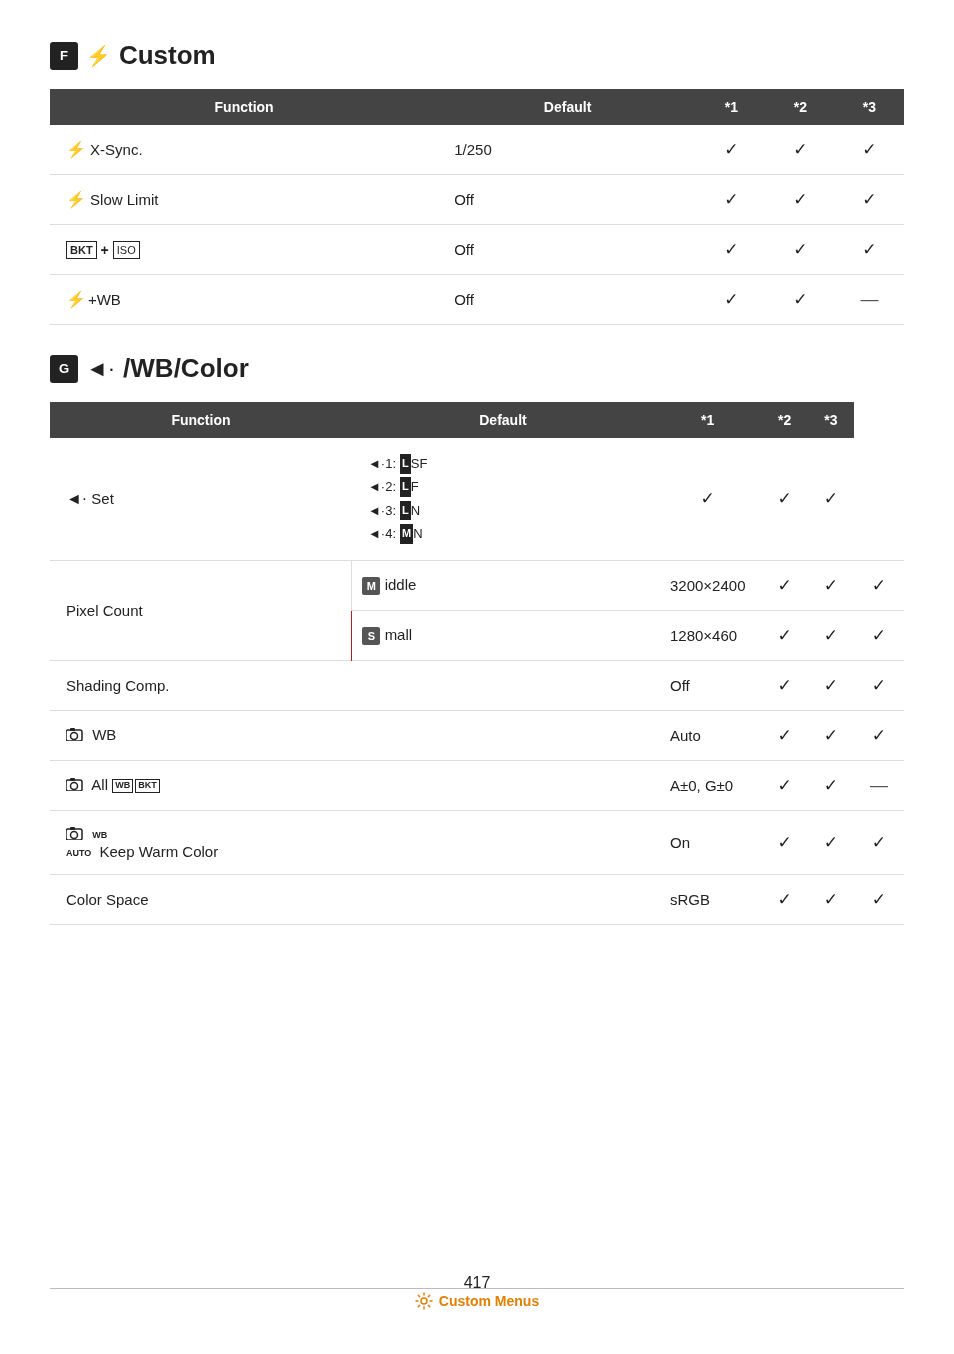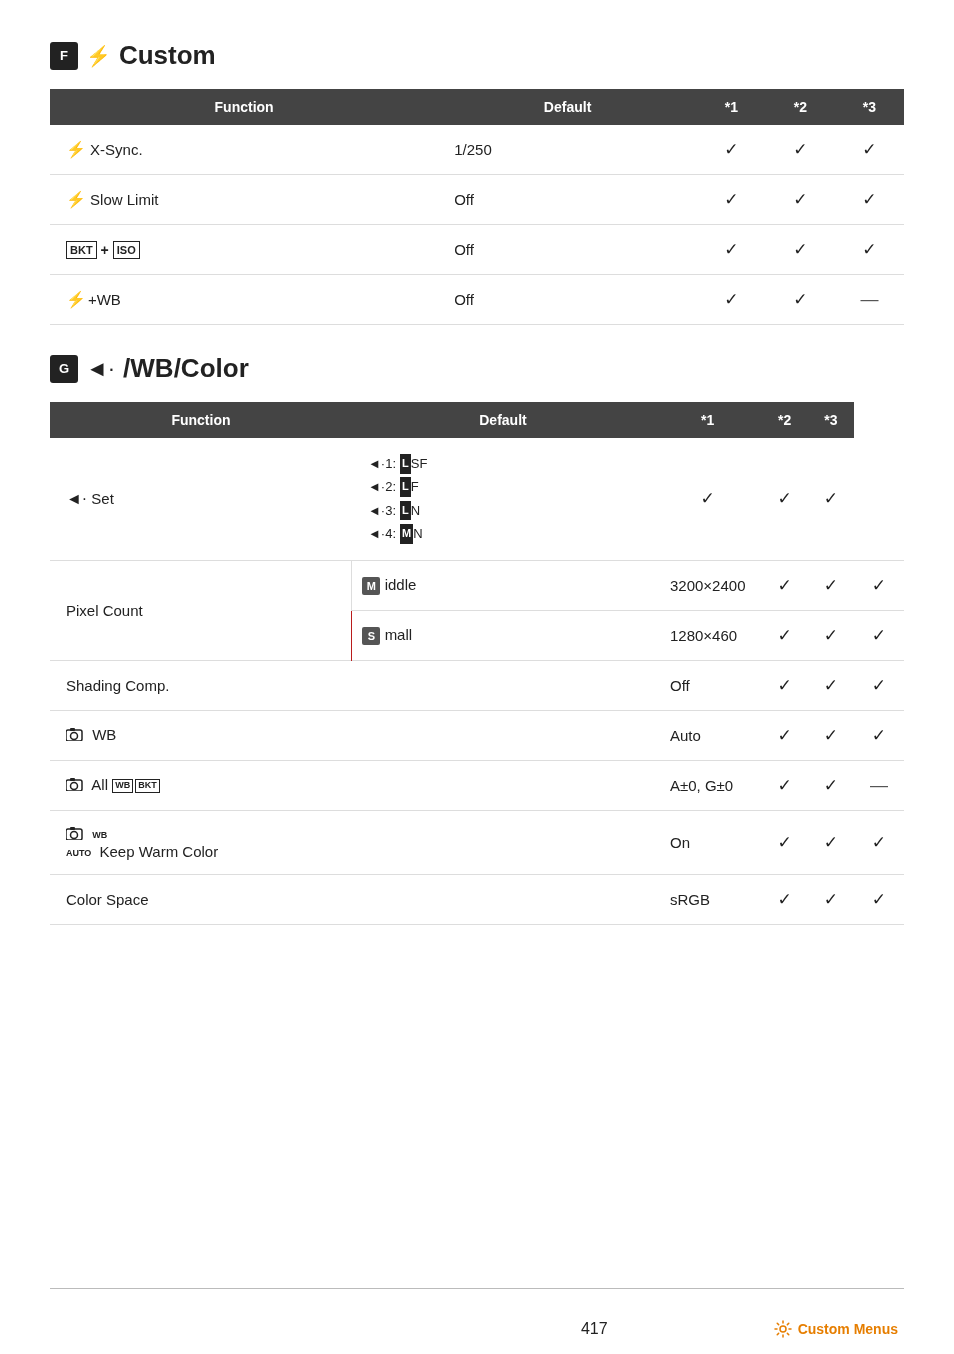--- a/index.html
+++ b/index.html
@@ -139,27 +139,28 @@
 
     .drive-set-lines .drive-line {
       display: flex;
       align-items: center;
       gap: 4px;
     }
 
     
     .page-footer {
       position: absolute;
-      bottom: 16px;
+      bottom: 44px;
       left: 0;
       right: 0;
       display: flex;
       align-items: center;
       justify-content: space-between;
       padding: 0 56px;
+      flex-direction: column;
     }
 
     .footer-border {
       position: absolute;
       bottom: 65px;
       left: 50px;
       right: 50px;
       height: 1px;
       background: #bbb;
     }
@@ -230,21 +231,21 @@
         <td class="col-star"><span class="check-mark">✓</span></td>
         <td class="col-star"><span class="check-mark">✓</span></td>
         <td class="col-star"><span class="check-mark">✓</span></td>
       </tr>
 
       <tr>
         <td class="col-function">
           <span style="display:inline-flex;align-items:center;gap:4px;">
             <span style="display:inline-flex;align-items:center;border:1.5px solid #222;padding:1px 3px;font-size:11px;font-weight:bold;line-height:1.3;">BKT</span>
             <span style="font-size:14px;font-weight:bold;">+</span>
-            <span style="display:inline-flex;align-items:center;border:1.5px solid #222;padding:1px 3px;font-size:11px;font-weight:bold;line-height:1.3;">ISO</span>
+            <span style="display:inline-flex;align-items:center;border:1.5px solid #222;padding:1px 3px;font-size:11px;font-weight:normal;line-height:1.3;">ISO</span>
           </span>
         </td>
         <td class="col-default">Off</td>
         <td class="col-star"><span class="check-mark">✓</span></td>
         <td class="col-star"><span class="check-mark">✓</span></td>
         <td class="col-star"><span class="check-mark">✓</span></td>
       </tr>
 
       <tr>
         <td class="col-function">

